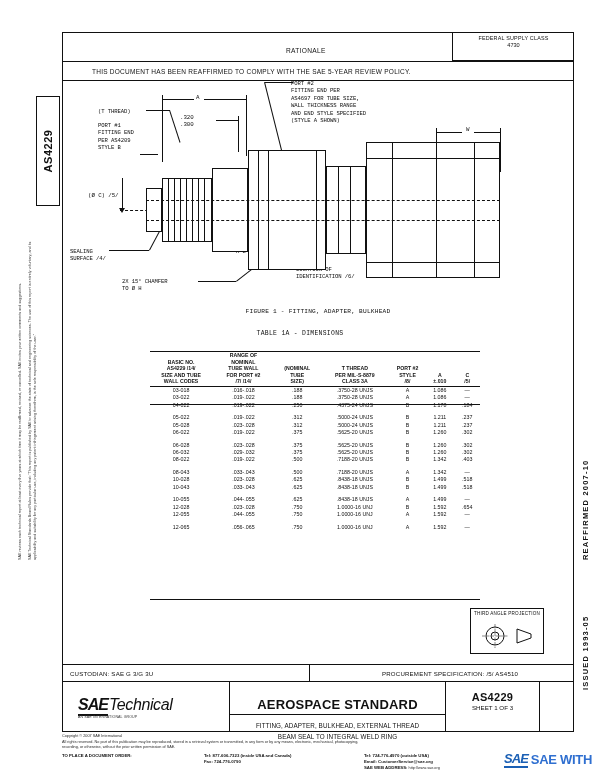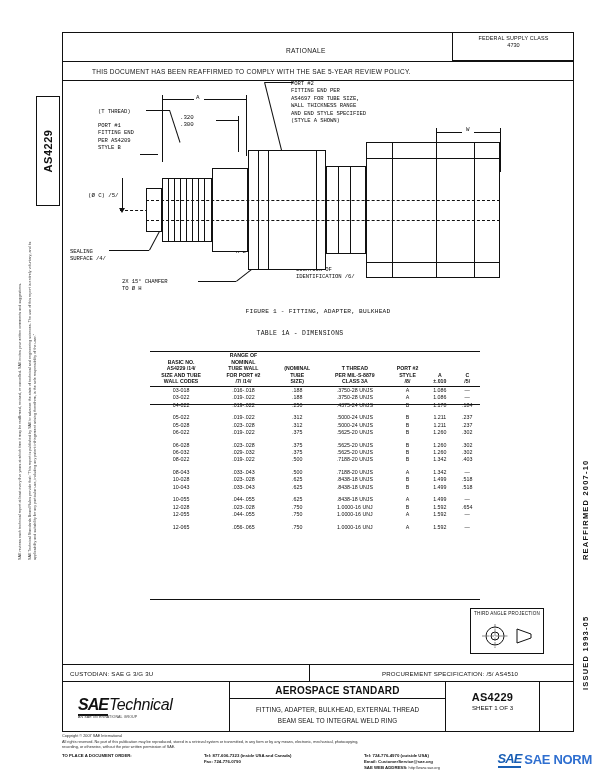--- a/index.html
+++ b/index.html
@@ -236,23 +236,23 @@
     border-right: 1.3px solid #111;
     display: flex; flex-direction: column;
   }
   #tb-right {
     width: 128px; position: relative; display: flex;
   }
   #tb-num { flex: 1; position: relative; border-right: 1.3px solid #111; }
   #tb-rev { width: 34px; }
 
   #as-std {
-    text-align: center; font-size: 10px; font-weight: bold;
+    text-align: center; font-size: 13px; font-weight: bold;
     color: #111; padding-top: 3px; letter-spacing: .2px;
-    border-bottom: 1.3px solid #111; padding-bottom: 2px;
+    border-bottom: 1.3px solid #111; padding-bottom: 2px; margin-top: 12px;
   }
   #as-desc {
     text-align: center; font-size: 6.3px; color: #111;
     padding-top: 5px; line-height: 1.75; letter-spacing: .1px;
   }
   #tb-num .num {
     text-align: center; font-size: 11px; font-weight: bold;
     color: #111; padding-top: 9px; letter-spacing: .3px;
   }
   #tb-num .sheet {
@@ -733,16 +733,16 @@
       <div class="col-b"></div>
       <div class="col-c">
         <span class="bold">SAE WEB ADDRESS:</span>
         <span>http://www.sae.org</span>
       </div>
     </div>
   </div>
 
   <div id="watermark">
     <span id="wm-badge">SAE</span>
-    <span id="wm-text">SAE NORM</span>
+    <span id="wm-text">SAE WITH</span>
   </div>
 
 </div>
 
 </body></html>

